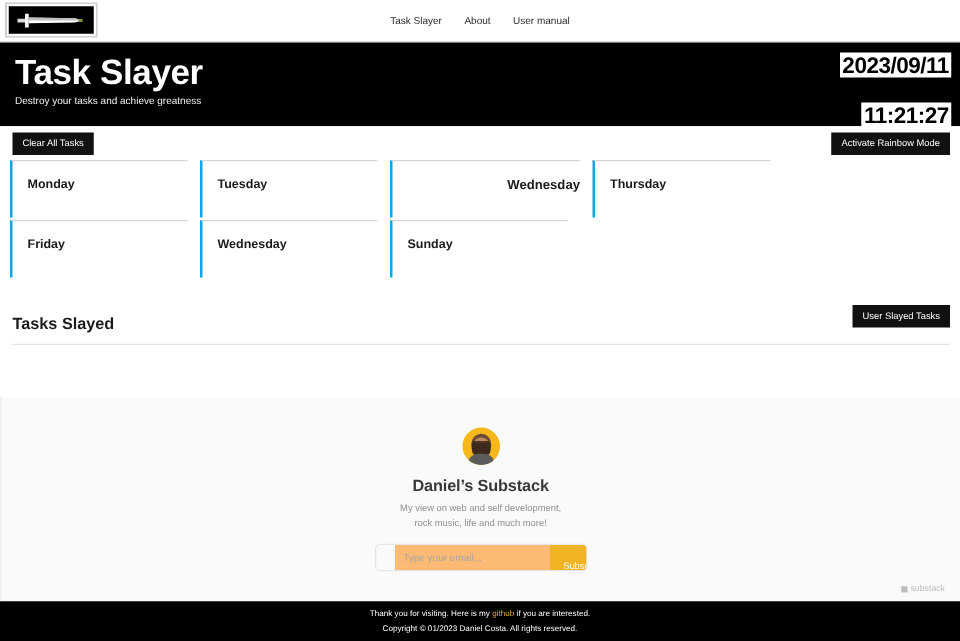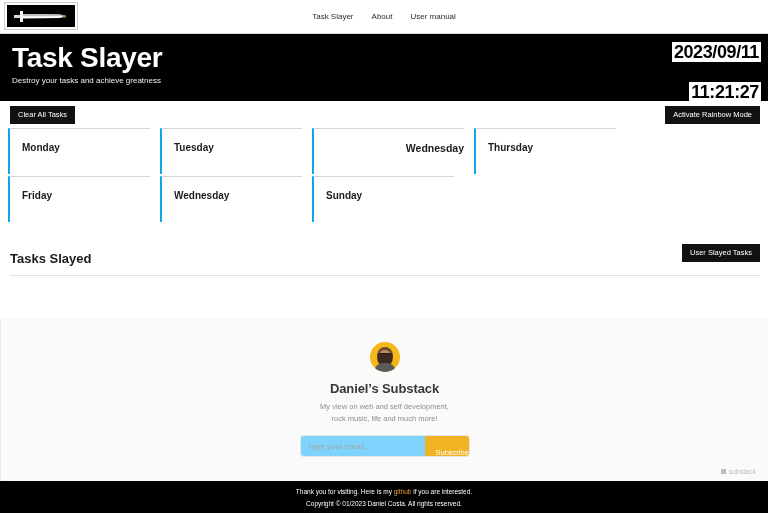--- a/index.html
+++ b/index.html
@@ -217,25 +217,26 @@
     width: 168px;
     height: 20px;
     border-radius: 3px;
     overflow: hidden;
     box-shadow: 0 0 0 1px #e6e6e6;
   }
   .sub-input {
     flex: 1;
     border: none;
     outline: none;
-    background: #7dd3fc;
+    background: #fdba74;
     font-size: 8px;
     font-family: "Liberation Sans", sans-serif;
     color: #4d4d4d;
     padding: 0 7px;
+    margin-left: 15px;
   }
   .sub-input::placeholder { color: #a6a6a6; }
   .sub-btn {
     border: none;
     background: #f0b323;
     color: #ffffff;
     font-size: 7.5px;
     font-family: "Liberation Sans", sans-serif;
     padding: 12px 11px;
     cursor: pointer;

